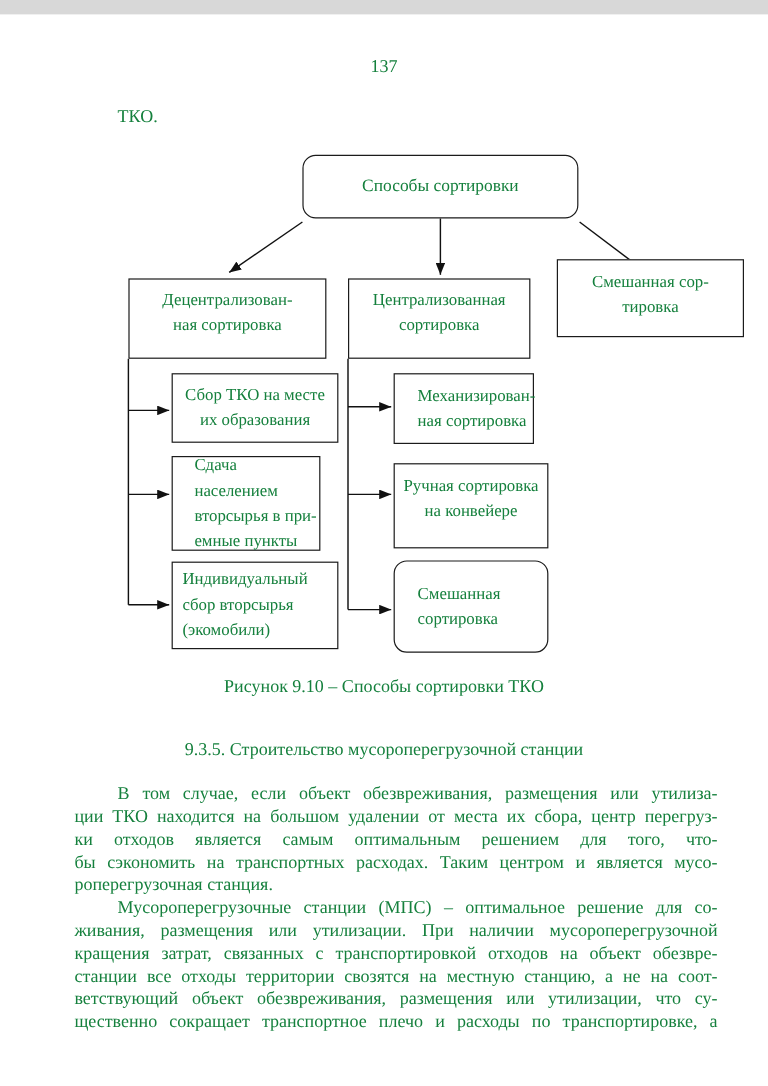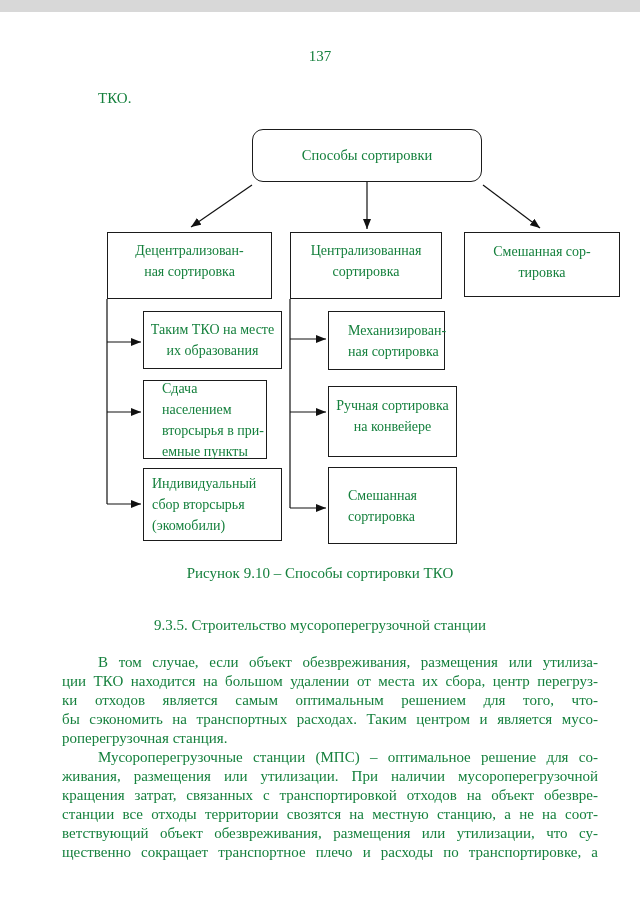--- a/index.html
+++ b/index.html
@@ -41,27 +41,27 @@
     border:1.5px solid #1b1b1b;background:#fff;
     white-space:pre-line;
     font-size:14px;line-height:21px;
     display:flex;align-items:center;justify-content:center;text-align:center;
   }
   .box.left{justify-content:flex-start;text-align:left;}
   .box.top{align-items:flex-start;}
   .box-root{left:252px;top:117px;width:230px;height:53px;border-radius:11px;font-size:14.5px;}
   .box-decentralized{left:107px;top:220px;width:165px;height:67px;padding-top:7px;}
   .box-centralized{left:290px;top:220px;width:152px;height:67px;padding-top:7px;}
-  .box-mixed{left:464px;top:220px;width:156px;height:65px;padding-top:8px;}
+  .box-mixed{left:464px;top:204px;width:156px;height:65px;padding-top:8px;}
   .box-d1{left:143px;top:299px;width:139px;height:58px;}
   .box-d2{left:143px;top:368px;width:124px;height:79px;padding-left:18px;}
   .box-d3{left:143px;top:456px;width:139px;height:73px;padding-left:8px;}
   .box-c1{left:328px;top:299px;width:117px;height:59px;padding-left:19px;}
   .box-c2{left:328px;top:374px;width:129px;height:71px;padding-top:8px;}
-  .box-c3{left:328px;top:455px;width:129px;height:77px;padding-left:19px;}
+  .box-c3{left:328px;top:455px;width:129px;height:77px;padding-left:19px;border-radius:11px;}
 </style>
 </head>
 <body>
 
 <div class="page">
 
   <div class="page-number">137</div>
 
   <div class="para intro end-left">
       <div class="line">ТКО.</div>
@@ -90,21 +90,21 @@
 
   <div class="box box-root">Способы сортировки</div>
 
   <div class="box box-decentralized top">Децентрализован-
 ная сортировка</div>
   <div class="box box-centralized top">Централизованная
 сортировка</div>
   <div class="box box-mixed top">Смешанная сор-
 тировка</div>
 
-  <div class="box box-d1">Таким ТКО на месте
+  <div class="box box-d1">Сбор ТКО на месте
 их образования</div>
   <div class="box box-d2 left">Сдача населением
 вторсырья в при-
 емные пункты</div>
   <div class="box box-d3 left">Индивидуальный
 сбор вторсырья
 (экомобили)</div>
 
   <div class="box box-c1 left">Механизирован-
 ная сортировка</div>

